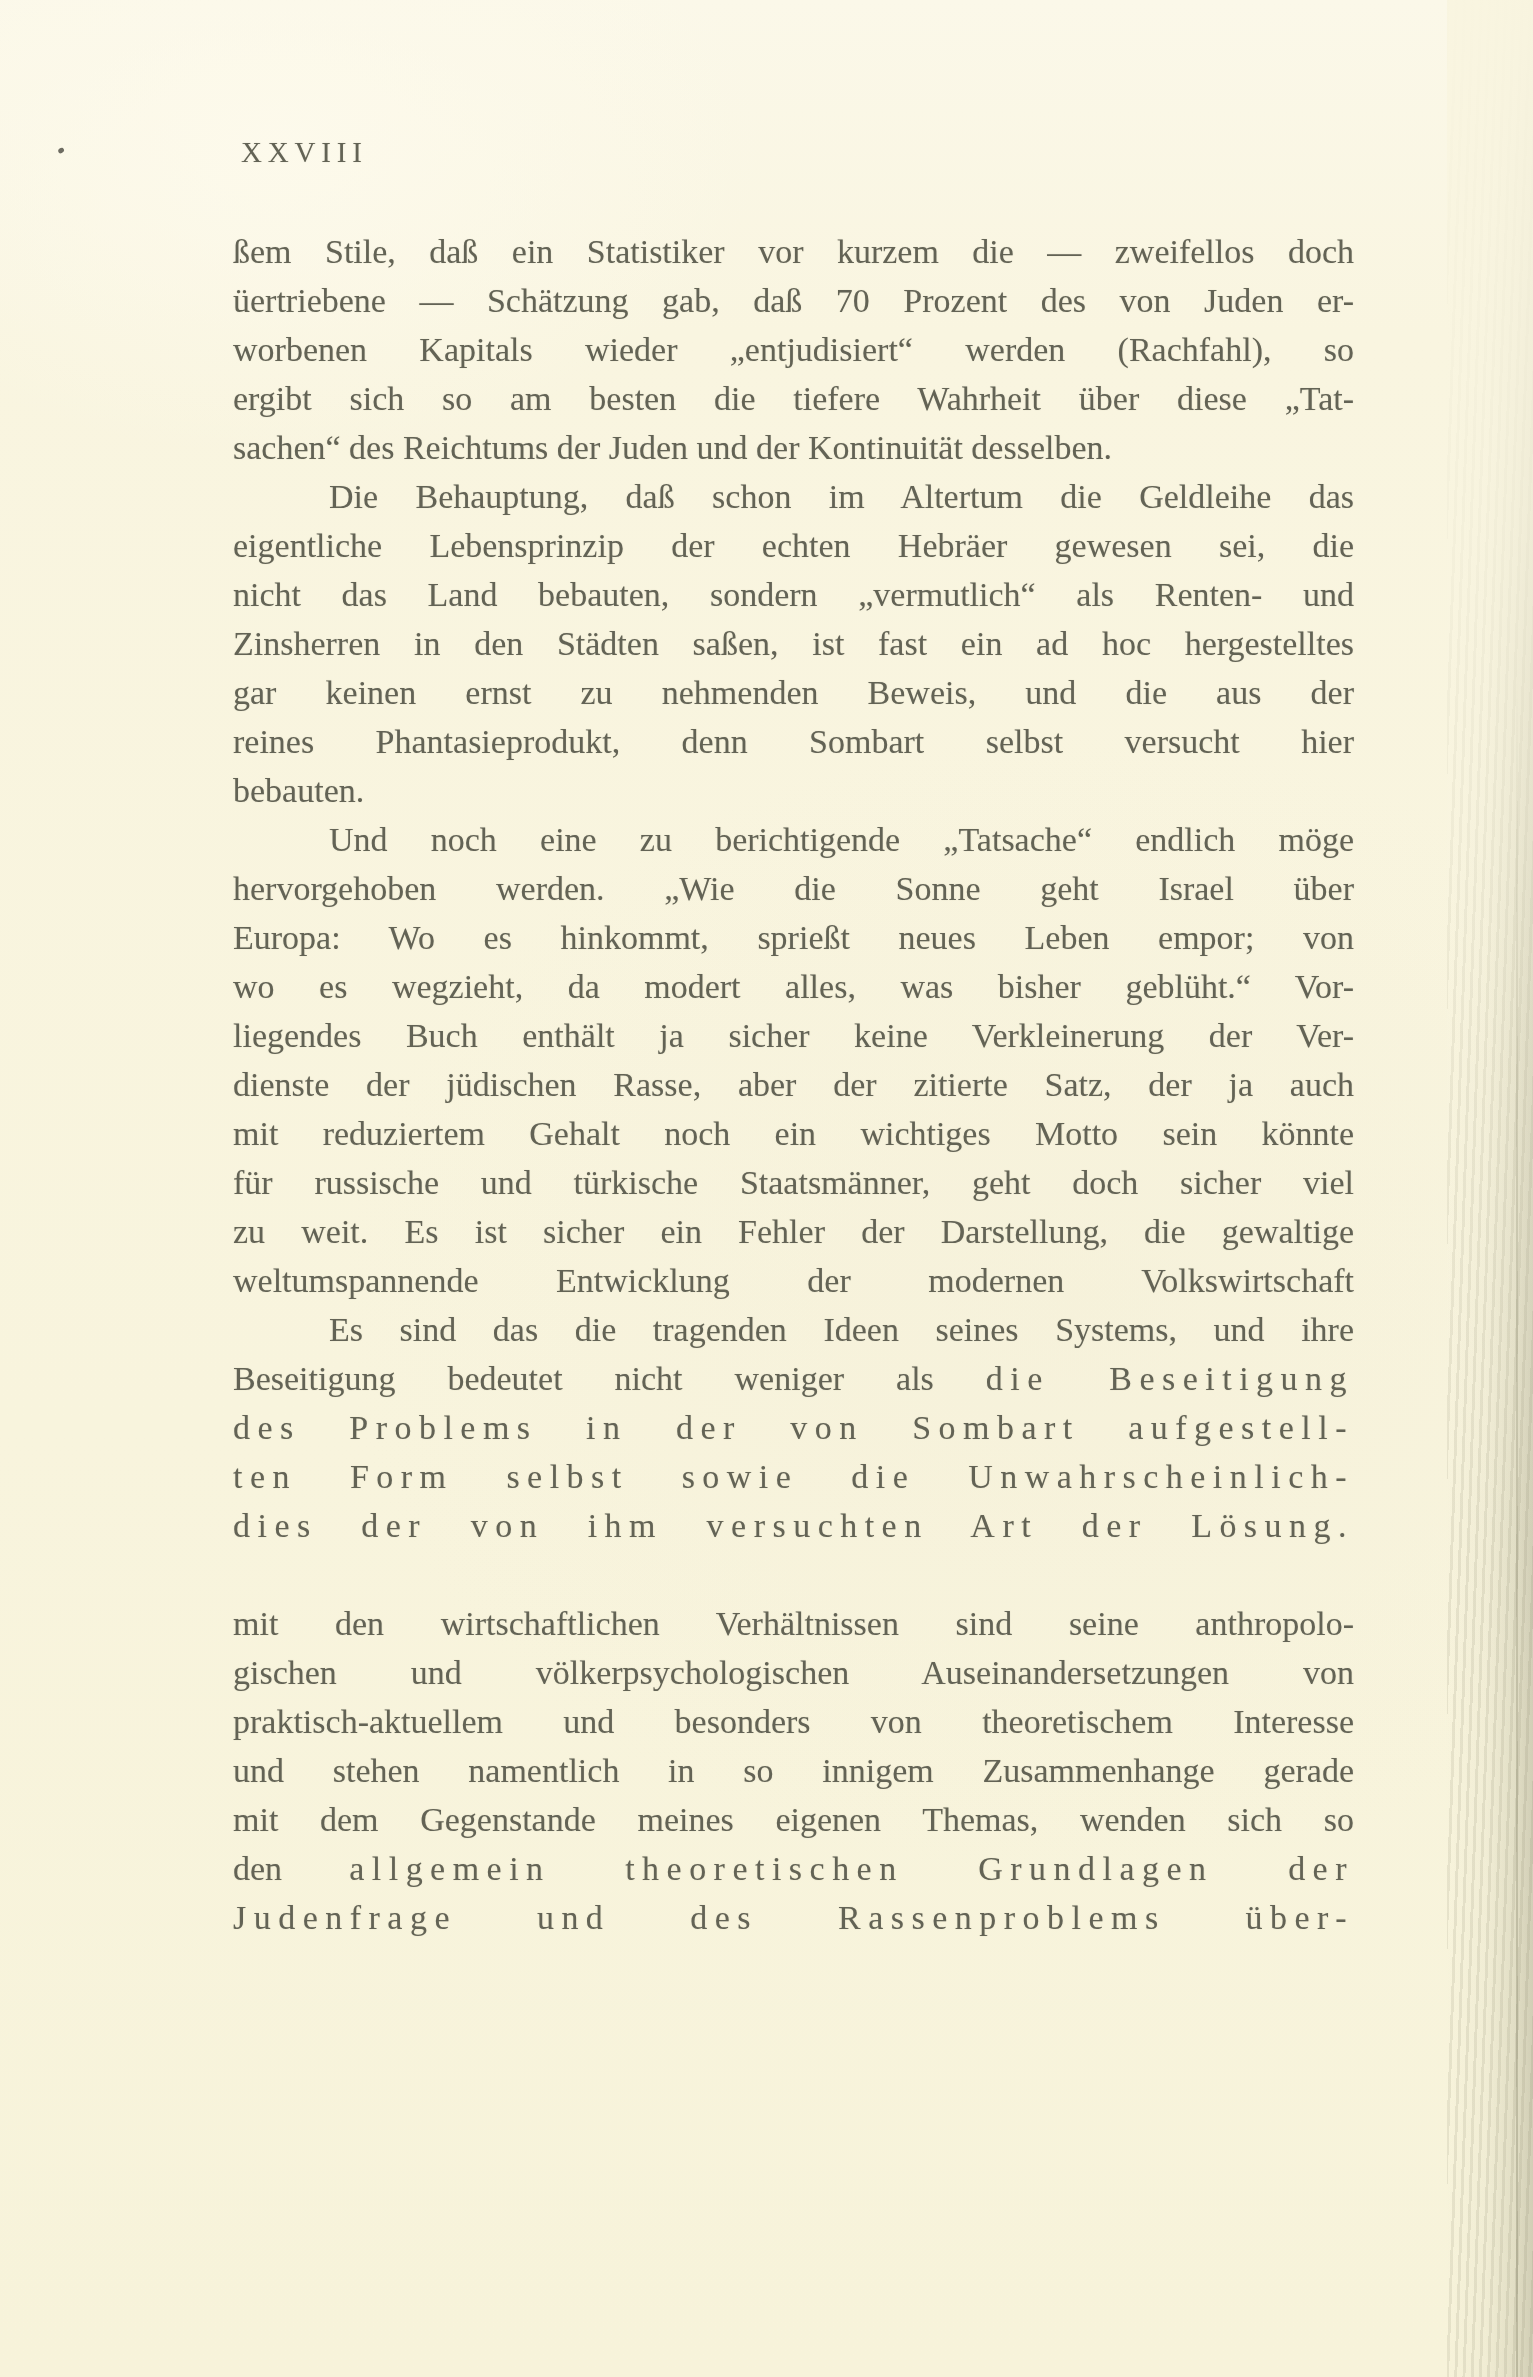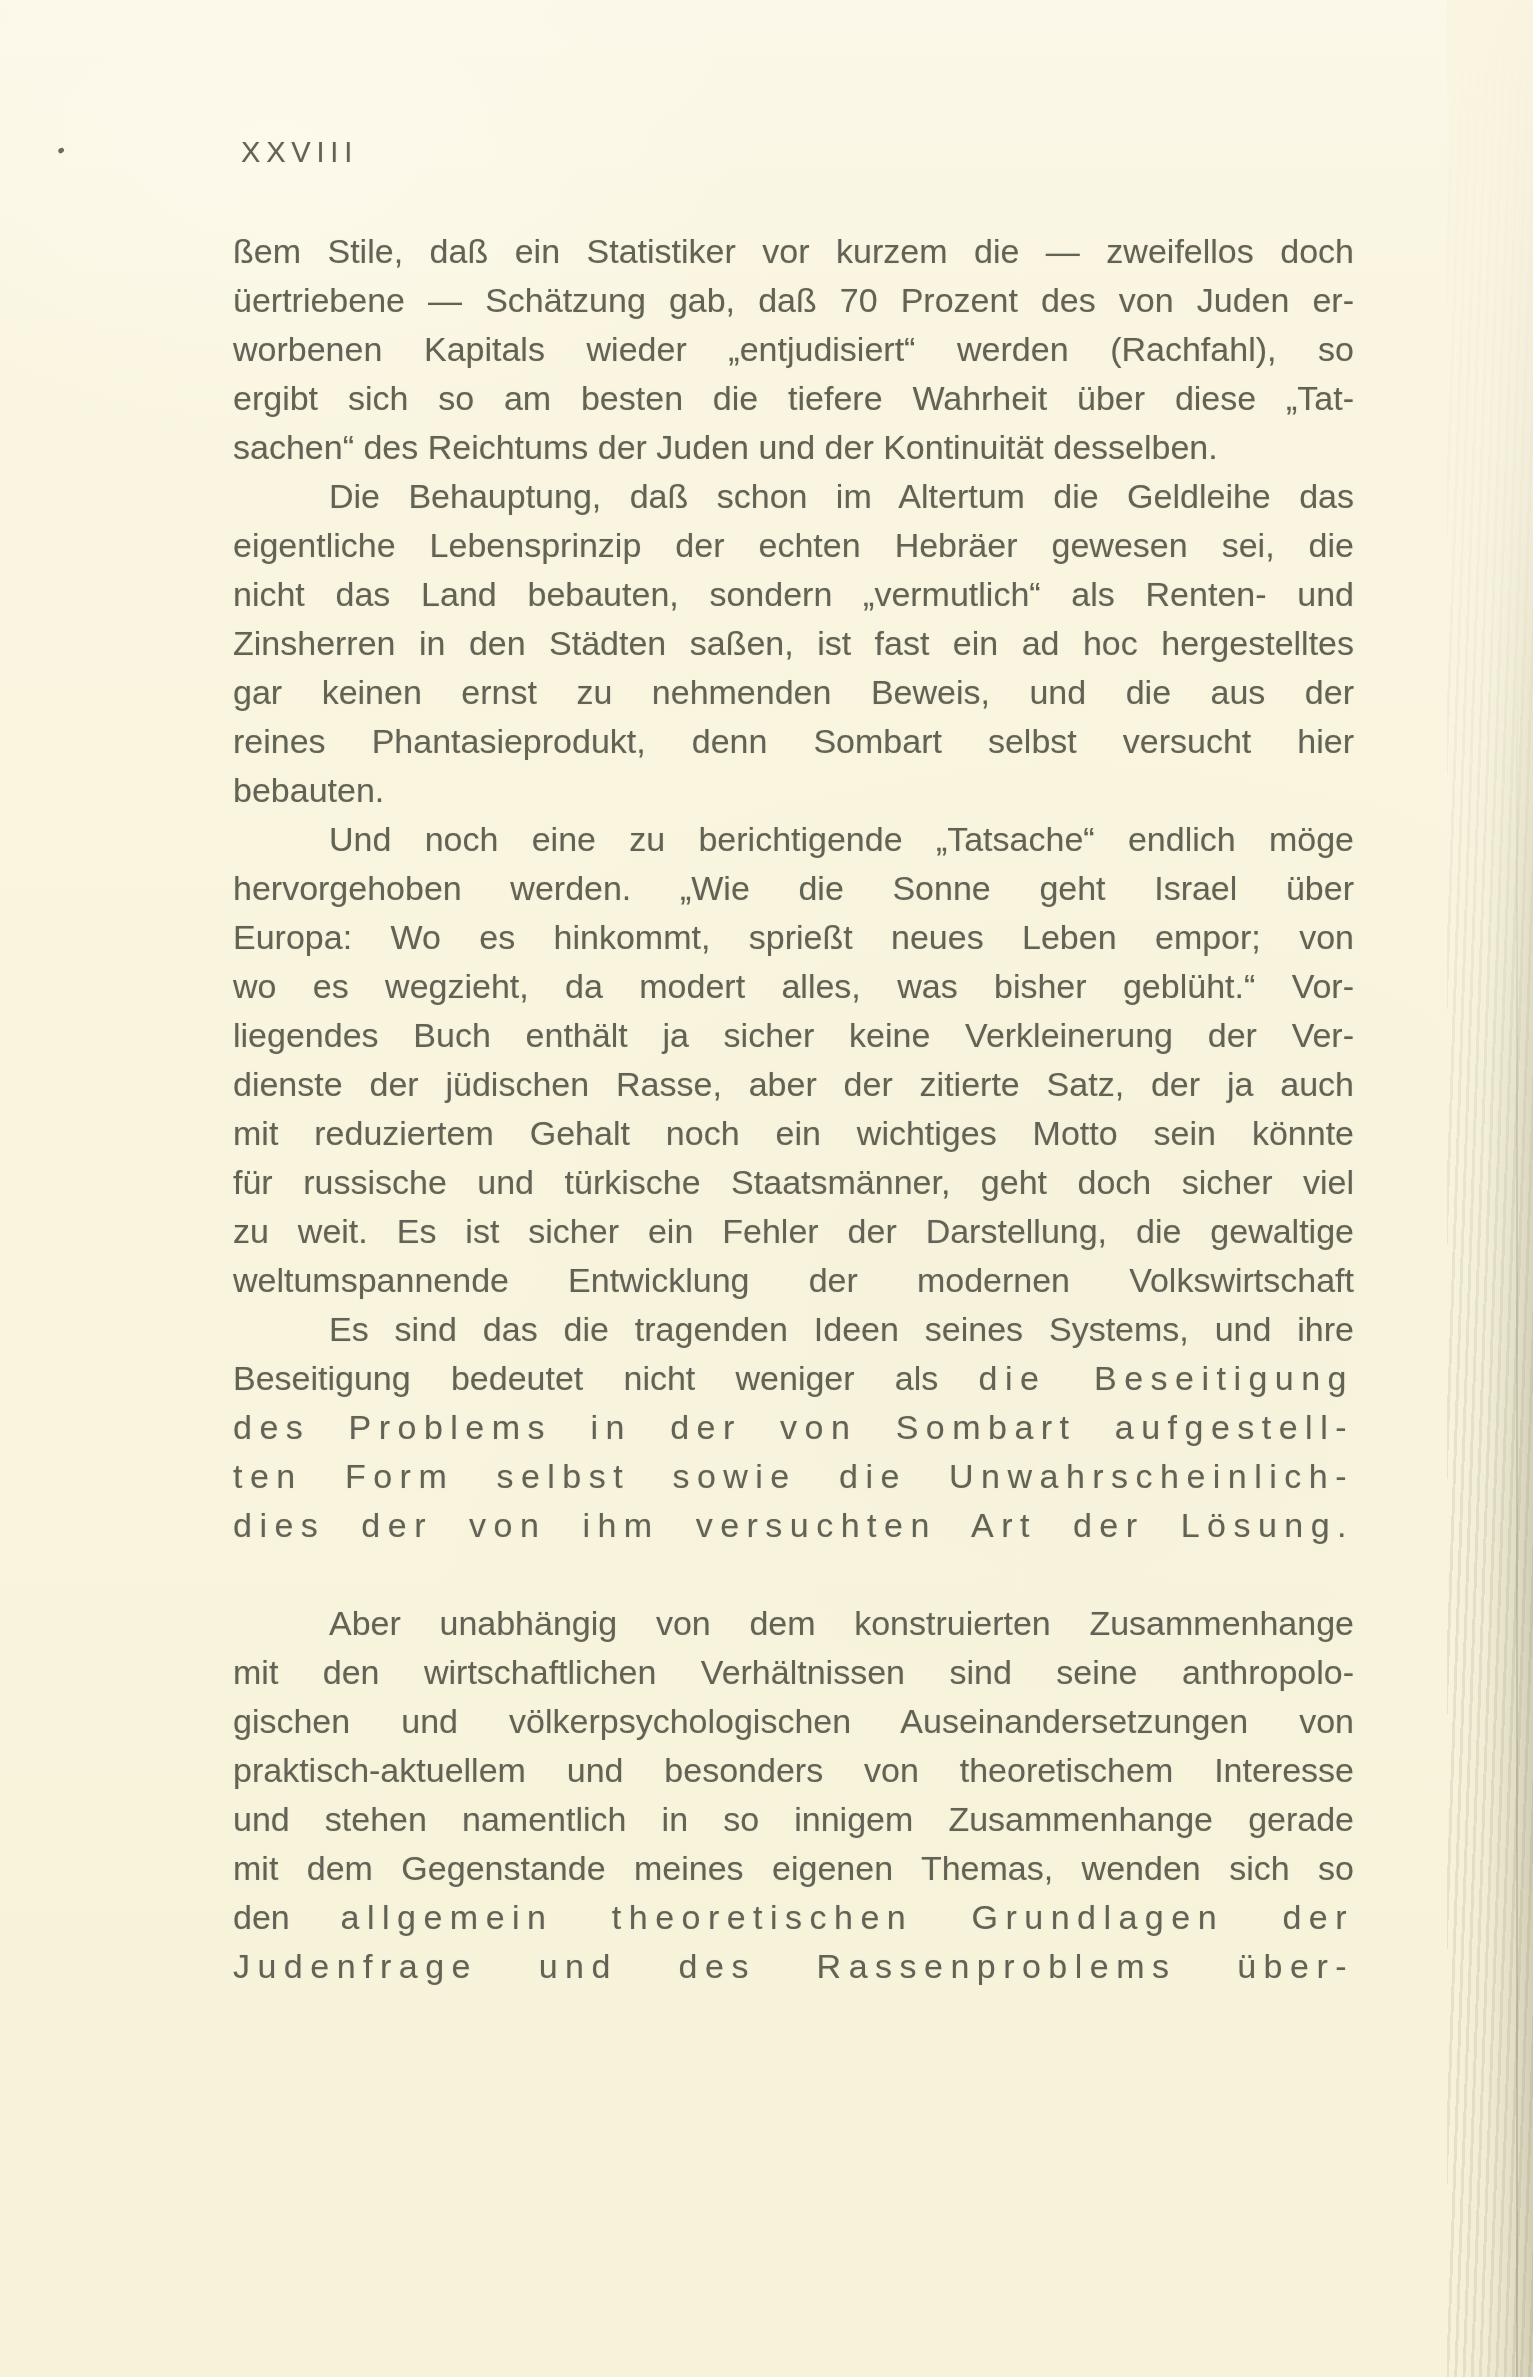--- a/index.html
+++ b/index.html
@@ -5,21 +5,21 @@
   html,body{margin:0;padding:0;background:#d8d4c4;}
   .page{
     position:relative;
     width:1534px;height:2377px;
     margin:0 auto;
     overflow:hidden;
     background:
       radial-gradient(815px 524px at 18% 6%, rgba(253,250,236,0.9) 0%, rgba(253,250,236,0) 60%),
       radial-gradient(1048px 815px at 70% 55%, rgba(244,239,216,0.5) 0%, rgba(244,239,216,0) 70%),
       linear-gradient(to bottom, #fbf8e9 0%, #f9f5e0 14%, #f8f4dd 60%, #f7f3da 100%);
-    font-family:Liberation Sans, sans-serif;
+    font-family:Liberation Serif, serif;
   }
   
   .edge-zone{
     position:absolute;top:0;right:0;width:87px;height:100%;
     background:
       linear-gradient(to bottom, rgba(249,245,224,0.98) 0%, rgba(249,245,224,0.75) 22%, rgba(249,245,224,0.25) 45%, rgba(249,245,224,0) 65%),
       repeating-linear-gradient(92deg, rgba(125,122,96,0.14) 0 2.9px, rgba(125,122,96,0) 2.9px 8.2px),
       linear-gradient(to right, rgba(152,150,122,0) 0%, rgba(152,150,122,0.07) 45%, rgba(148,146,118,0.22) 78%, rgba(134,132,107,0.34) 100%);
   }
   .edge-line{
@@ -81,21 +81,20 @@
       <div class="ln">mit reduziertem Gehalt noch ein wichtiges Motto sein könnte</div>
       <div class="ln">für russische und türkische Staatsmänner, geht doch sicher viel</div>
       <div class="ln">zu weit. Es ist sicher ein Fehler der Darstellung, die gewaltige</div>
       <div class="ln">weltumspannende Entwicklung der modernen Volkswirtschaft</div>
       <div class="ln indent">Es sind das die tragenden Ideen seines Systems, und ihre</div>
       <div class="ln"><span>Beseitigung bedeutet nicht weniger als </span><span class="sperr-inline">die Beseitigung</span></div>
       <div class="ln sperr">des Problems in der von Sombart aufgestell-</div>
       <div class="ln sperr">ten Form selbst sowie die Unwahrscheinlich-</div>
       <div class="ln sperr">dies der von ihm versuchten Art der Lösung.</div>
       <div class="ln blank"></div>
-      <div class="ln indent">Aber unabhängig von dem konstruierten Zusammenhange</div>
       <div class="ln">mit den wirtschaftlichen Verhältnissen sind seine anthropolo-</div>
       <div class="ln">gischen und völkerpsychologischen Auseinandersetzungen von</div>
       <div class="ln">praktisch-aktuellem und besonders von theoretischem Interesse</div>
       <div class="ln">und stehen namentlich in so innigem Zusammenhange gerade</div>
       <div class="ln">mit dem Gegenstande meines eigenen Themas, wenden sich so</div>
       <div class="ln"><span>den </span><span class="sperr-inline">allgemein theoretischen Grundlagen der</span></div>
       <div class="ln sperr">Judenfrage und des Rassenproblems über-</div>
     </div>
 
   <div class="edge-zone"></div>

